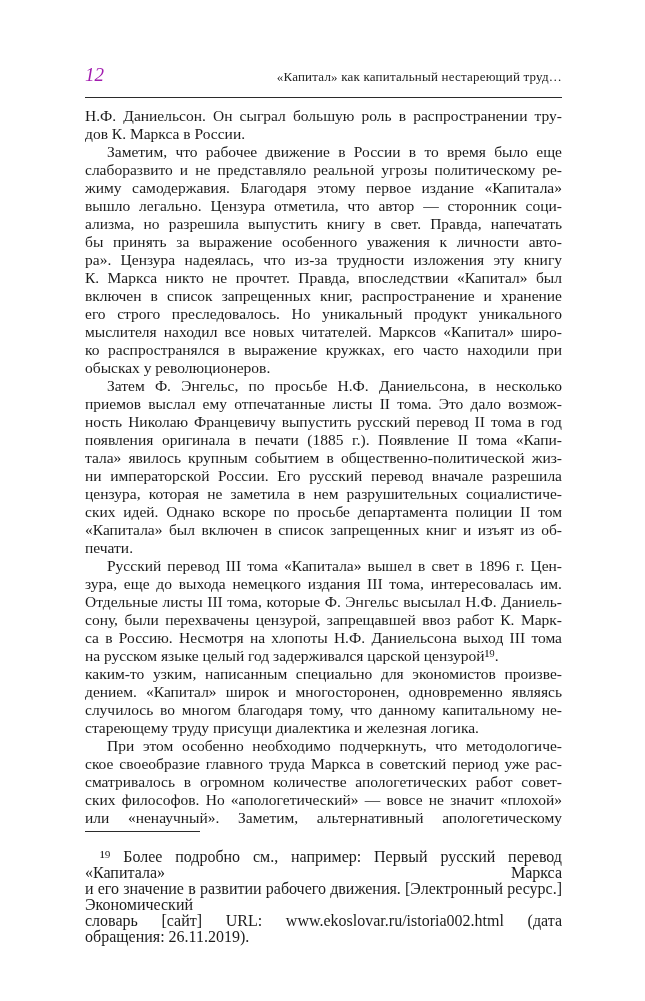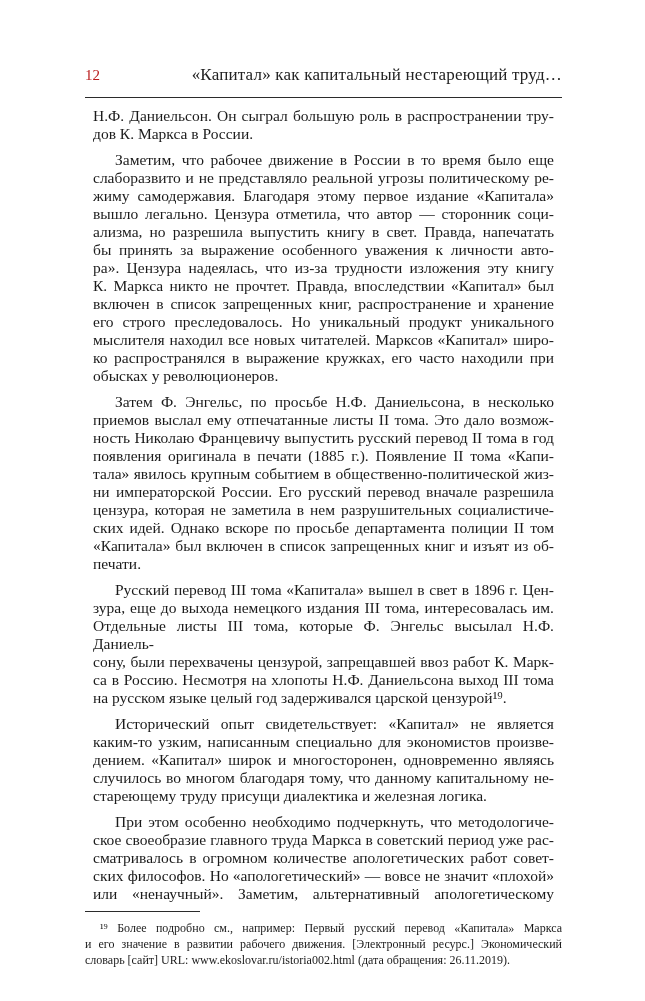--- a/index.html
+++ b/index.html
@@ -23,55 +23,56 @@
     width: 477px;
   }
   .pg-header {
     display: flex;
     justify-content: space-between;
     align-items: baseline;
     height: 18px;
     line-height: 18px;
   }
   .pg-number {
-    font-size: 15px;
-    color: #b91c1c;
+    font-size: 19px;
+    color: #a21caf;
+    font-style: italic;
   }
   .running-title {
-    font-size: 17px;
+    font-size: 13px;
     color: #222222;
     letter-spacing: 0.2px;
   }
   .header-rule {
     border: 0;
     border-top: 1px solid #2b2b2b;
     margin: 13px 0 0 0;
   }
   .body-text {
     margin-top: 9px;
     font-size: 15.5px;
     line-height: 18px;
   }
-  .para { margin: 8px; }
+  .para { margin: 0; }
   .line {
     text-align: justify;
     text-align-last: justify;
     white-space: normal;
   }
   .line.flush { text-align-last: left; }
   .line.indent { text-indent: 22px; }
   .footnote-rule {
     border: 0;
     border-top: 1px solid #2b2b2b;
     width: 115px;
     margin: 4px 0 0 0;
   }
   .footnote {
-    margin-top: 8px;
-    font-size: 12px;
+    margin-top: 17px;
+    font-size: 16px;
     line-height: 16px;
   }
   .footnote .line.indent { text-indent: 15px; }
 </style>
 </head>
 <body>
 
 <div class="page">
   <div class="content">
 
@@ -116,21 +117,20 @@
         </div>
         <div class="para">
           <div class="line indent">Русский перевод III тома «Капитала» вышел в свет в 1896 г. Цен-</div>
           <div class="line">зура, еще до выхода немецкого издания III тома, интересовалась им.</div>
           <div class="line">Отдельные листы III тома, которые Ф. Энгельс высылал Н.Ф. Даниель-</div>
           <div class="line">сону, были перехвачены цензурой, запрещавшей ввоз работ К. Марк-</div>
           <div class="line">са в Россию. Несмотря на хлопоты Н.Ф. Даниельсона выход III тома</div>
           <div class="line flush">на русском языке целый год задерживался царской цензурой¹⁹.</div>
         </div>
         <div class="para">
-          <div class="line indent">Исторический опыт свидетельствует: «Капитал» не является</div>
           <div class="line">каким-то узким, написанным специально для экономистов произве-</div>
           <div class="line">дением. «Капитал» широк и многосторонен, одновременно являясь</div>
           <div class="line">случилось во многом благодаря тому, что данному капитальному не-</div>
           <div class="line flush">стареющему труду присущи диалектика и железная логика.</div>
         </div>
         <div class="para">
           <div class="line indent">При этом особенно необходимо подчеркнуть, что методологиче-</div>
           <div class="line">ское своеобразие главного труда Маркса в советский период уже рас-</div>
           <div class="line">сматривалось в огромном количестве апологетических работ совет-</div>
           <div class="line">ских философов. Но «апологетический» — вовсе не значит «плохой»</div>

